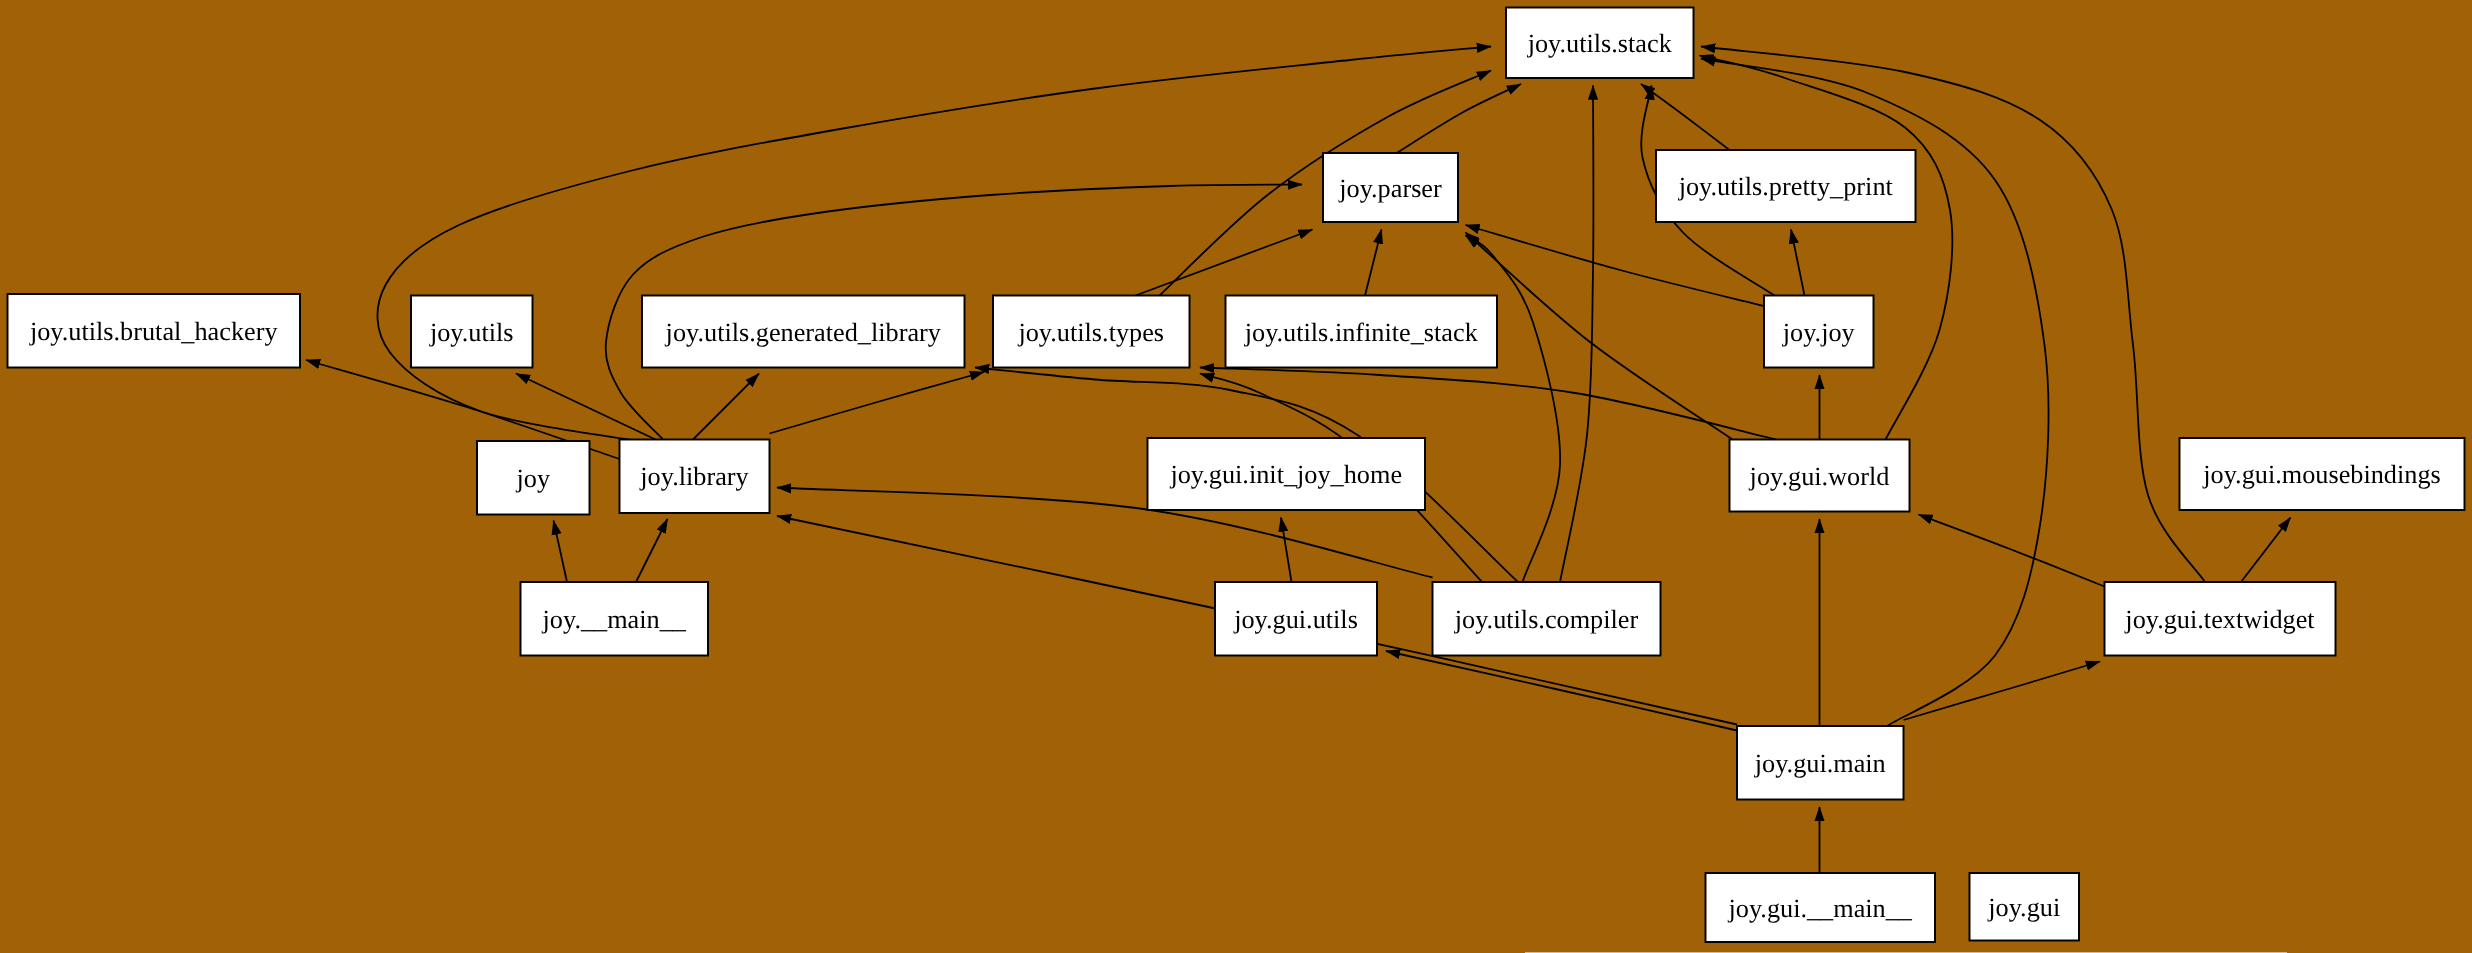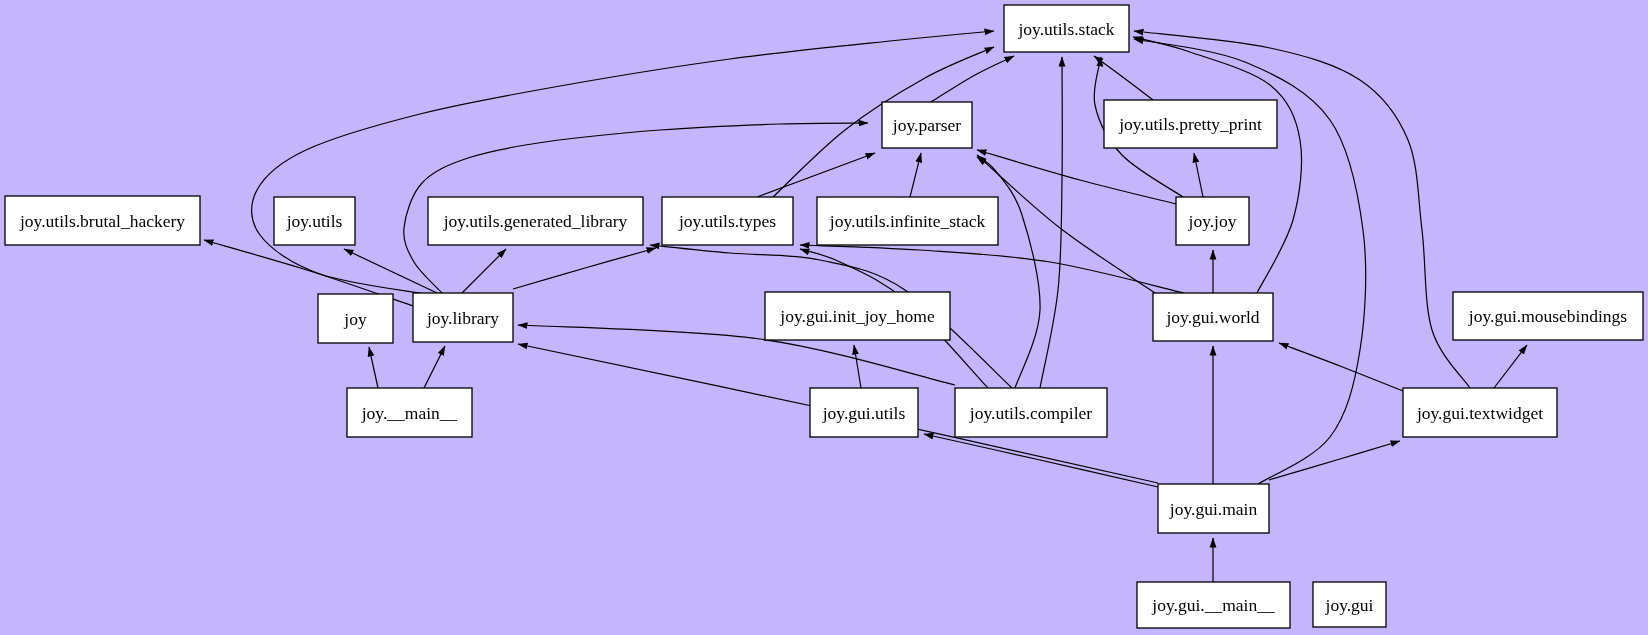--- a/index.html
+++ b/index.html
@@ -1,16 +1,16 @@
 <!DOCTYPE html>
 <html><head>
 <meta charset="utf-8">
 <style>
   html,body{margin:0;padding:0;background:#ffffff;}
-  .canvas{width:1648px;height:635px;background:#c4b5fd;position:relative;overflow:hidden;}
+  .canvas{width:1648px;height:635px;background:#a16207;position:relative;overflow:hidden;}
   svg{display:block;}
   .gnode rect{fill:#ffffff;stroke:#000000;stroke-width:1.3px;}
   .gnode text{fill:#000000;font-family:"Liberation Serif","DejaVu Serif",serif;font-size:17.5px;}
   .gedge{fill:none;stroke:#000000;stroke-width:1.2px;}
 </style>
 </head>
 <body>
 
 <div class="canvas">
   <svg id="graph" width="1648" height="635" viewBox="0 0 1648 635" xmlns="http://www.w3.org/2000/svg">

